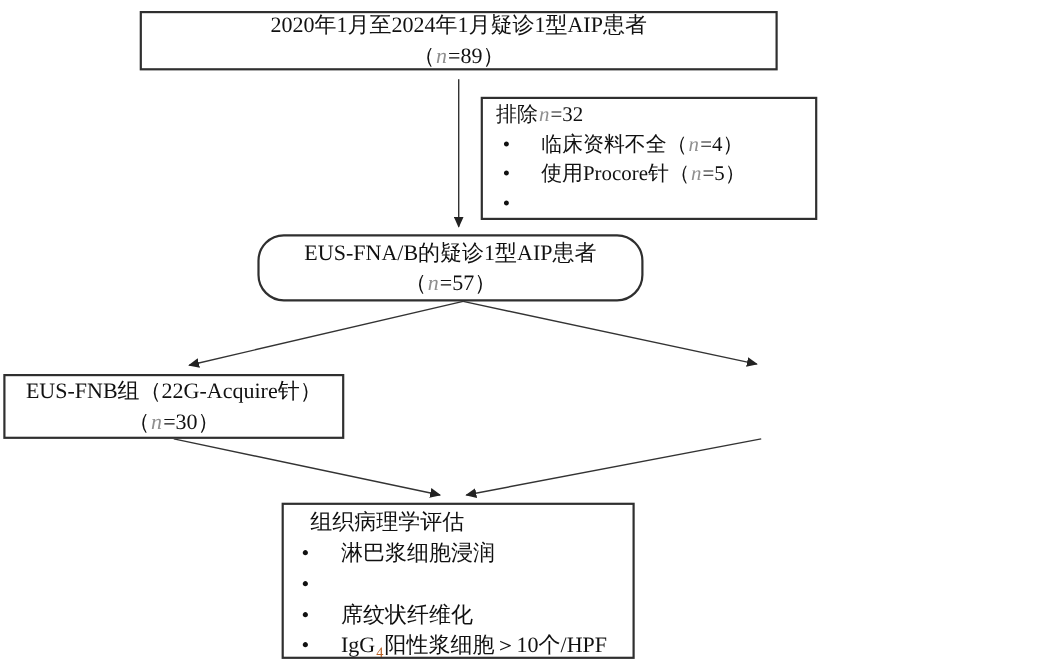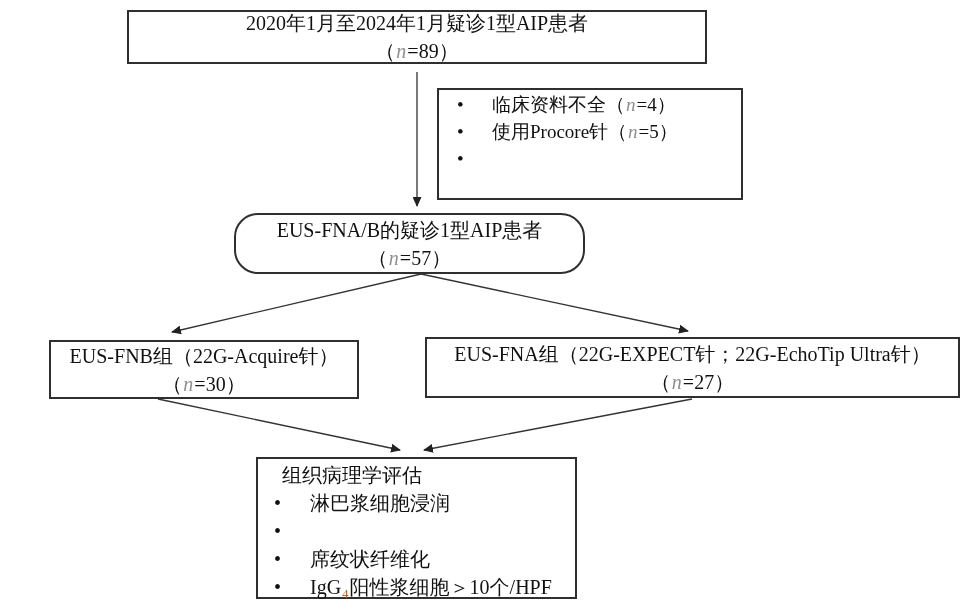--- a/index.html
+++ b/index.html
@@ -72,21 +72,21 @@
     left: 256px; top: 457px; width: 321px; height: 142px;
     padding: 2px 0 0 0;
     font-size: 20px;
     line-height: 28px;
   }
   #box-histology .header { padding-left: 24px; }
   #box-histology .bullet-row { padding-left: 16px; }
   #box-histology .bullet-glyph { width: 36px; }
   #box-initial { left: 127px; top: 10px; width: 580px; height: 54px; }
   #box-fnab    { left: 234px; top: 213px; width: 351px; height: 61px; border-radius: 24px; }
-  #box-fnb     { left: 3px;   top: 340px; width: 310px; height: 59px; margin-left: 46px; }
+  #box-fnb     { left: 3px;   top: 340px; width: 310px; height: 59px; }
   #box-fna     { left: 425px; top: 337px; width: 535px; height: 61px; }
   sub.igg4 {
     font-size: 13px;
     color: #b86125;
     vertical-align: -4px;
     padding: 0 1px;
   }
 </style>
 </head>
 <body>
@@ -107,20 +107,21 @@
       <line x1="692" y1="399" x2="424" y2="450" marker-end="url(#ah)"></line>
     </g>
   </svg>
 
   <div class="box center" id="box-initial">
     <div class="bline">2020年1月至2024年1月疑诊1型AIP患者</div>
     <div class="bline"><span>（</span><span class="nvar">n</span><span>=89）</span></div>
   </div>
 
   <div class="box listbox" id="box-excluded">
+    <div class="header"><span>排除</span><span class="nvar">n</span><span>=32</span></div>
     <div class="bullet-row">
       <span class="bullet-glyph">•</span>
       <span><span>临床资料不全</span><span>（</span><span class="nvar">n</span><span>=4）</span></span>
     </div>
     <div class="bullet-row">
       <span class="bullet-glyph">•</span>
       <span><span>使用Procore针</span><span>（</span><span class="nvar">n</span><span>=5）</span></span>
     </div>
     <div class="bullet-row">
       <span class="bullet-glyph">•</span>
@@ -130,24 +131,20 @@
   <div class="box center" id="box-fnab">
     <div class="bline">EUS-FNA/B的疑诊1型AIP患者</div>
     <div class="bline"><span>（</span><span class="nvar">n</span><span>=57）</span></div>
   </div>
 
   <div class="box center" id="box-fnb">
     <div class="bline">EUS-FNB组（22G-Acquire针）</div>
     <div class="bline"><span>（</span><span class="nvar">n</span><span>=30）</span></div>
   </div>
 
-  <div class="box center" id="box-fna">
-    <div class="bline">EUS-FNA组（22G-EXPECT针；22G-EchoTip Ultra针）</div>
-    <div class="bline"><span>（</span><span class="nvar">n</span><span>=27）</span></div>
-  </div>
 
   <div class="box listbox" id="box-histology">
     <div class="header">组织病理学评估</div>
     <div class="bullet-row">
       <span class="bullet-glyph">•</span>
       <span>淋巴浆细胞浸润</span>
     </div>
     <div class="bullet-row">
       <span class="bullet-glyph">•</span>
     </div>

